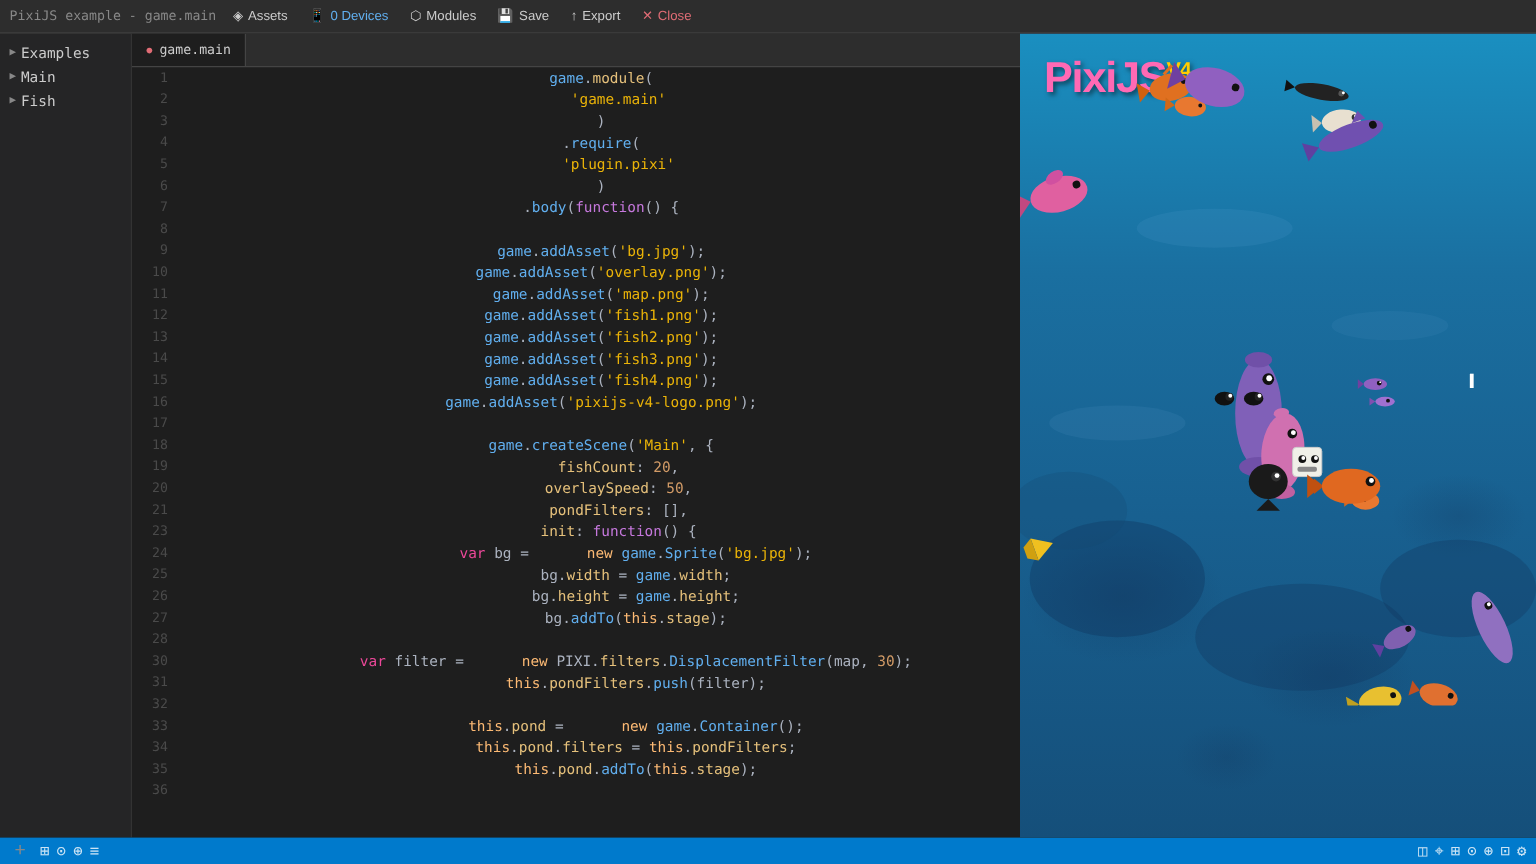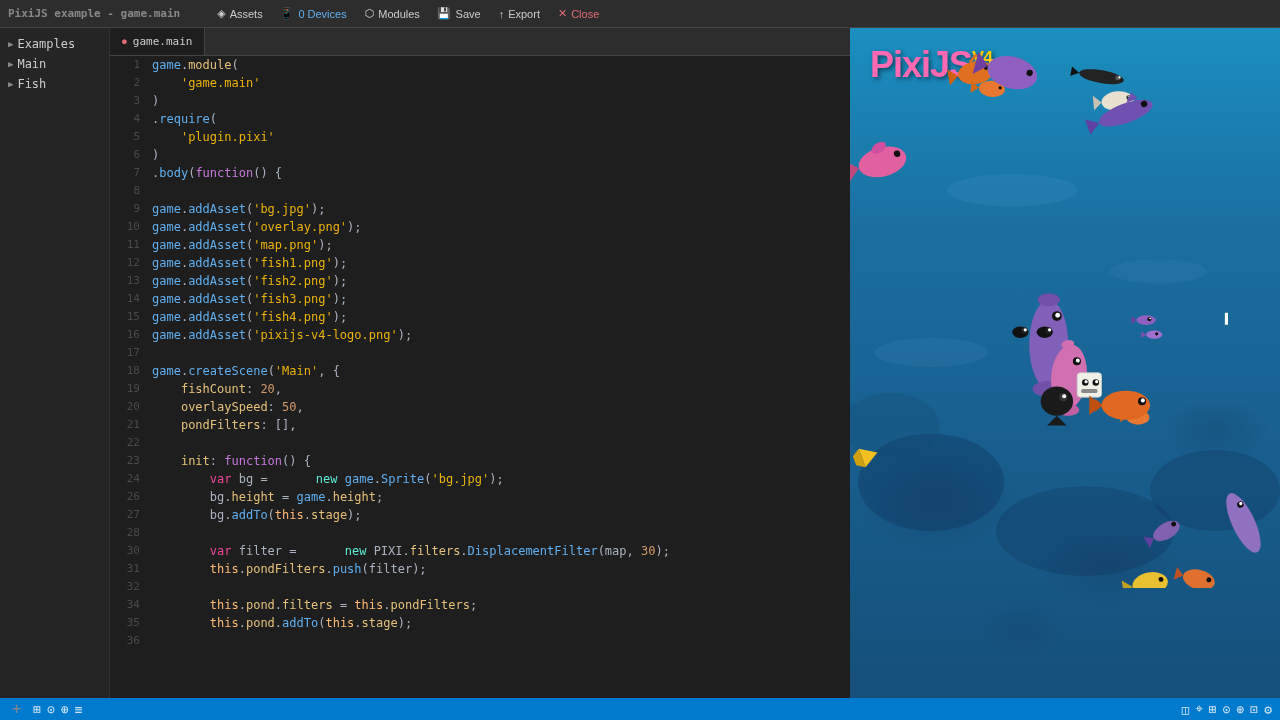--- a/index.html
+++ b/index.html
@@ -101,29 +101,30 @@
       user-select: none;
       flex-shrink: 0;
       font-size: 11px;
       line-height: 18px;
     }
     .line-content {
       flex: 1;
       padding-left: 4px;
       white-space: pre;
       color: #abb2bf;
+      text-align: center;
     }
     .kw { color: #c678dd; }
     .fn { color: #61afef; }
     .str { color: #eab308; }
     .num { color: #d19a66; }
     .prop { color: #e5c07b; }
     .this-kw { color: #fdba74; }
     .var-kw { color: #ec4899; }
-    .new-kw { color: #5eead4; padding-left: 41px; }
+    .new-kw { color: #fdba74; padding-left: 41px; }
 
     
     #preview-panel {
       flex: 1;
       background: #1a5c8a;
       position: relative;
       overflow: hidden;
     }
 
     
@@ -204,21 +205,21 @@
     #editor-area::-webkit-scrollbar-track { background: #1e1e1e; }
     #editor-area::-webkit-scrollbar-thumb { background: #3a3a3a; border-radius: 4px; }
 
     
     .cursor-pos { position: absolute; top: 285px; left: 1125px; font-size: 10px; color: white; pointer-events: none; }
   </style>
 </head>
 <body>
 
 <div id="toolbar">
-  <span style="font-size:11px;color:#888;margin-right:27px;font-weight:bold;">PixiJS example - game.main</span>
+  <span style="font-size:11px;color:#888;margin-right:4px;">PixiJS example - game.main</span>
   <button class="toolbar-btn">
     <span>◈</span>
     <span>Assets</span>
   </button>
   <button class="toolbar-btn devices-btn">
     <span>📱</span>
     <span>0 Devices</span>
   </button>
   <button class="toolbar-btn">
     <span>⬡</span>
@@ -364,35 +365,35 @@
       <div class="code-line">
           <span class="line-num">20</span>
           <span class="line-content">    <span class="prop">overlaySpeed</span>: <span class="num">50</span>,</span>
         </div>
 
       <div class="code-line">
           <span class="line-num">21</span>
           <span class="line-content">    <span class="prop">pondFilters</span>: [],</span>
         </div>
 
-      <div class="code-line">
-          <span class="line-num">22</span>
-          <span class="line-content"></span>
-        </div>
 
       <div class="code-line">
           <span class="line-num">23</span>
           <span class="line-content">    <span class="prop">init</span>: <span class="kw">function</span>() {</span>
         </div>
 
       <div class="code-line">
           <span class="line-num">24</span>
           <span class="line-content">        <span class="var-kw">var</span> bg = <span class="new-kw">new</span> <span class="fn">game</span>.<span class="fn">Sprite</span>(<span class="str">'bg.jpg'</span>);</span>
         </div>
 
+      <div class="code-line">
+          <span class="line-num">25</span>
+          <span class="line-content">        bg.<span class="prop">width</span> = <span class="fn">game</span>.<span class="prop">width</span>;</span>
+        </div>
 
       <div class="code-line">
           <span class="line-num">26</span>
           <span class="line-content">        bg.<span class="prop">height</span> = <span class="fn">game</span>.<span class="prop">height</span>;</span>
         </div>
 
       <div class="code-line">
           <span class="line-num">27</span>
           <span class="line-content">        bg.<span class="fn">addTo</span>(<span class="this-kw">this</span>.<span class="prop">stage</span>);</span>
         </div>
@@ -411,20 +412,24 @@
       <div class="code-line">
           <span class="line-num">31</span>
           <span class="line-content">        <span class="this-kw">this</span>.<span class="prop">pondFilters</span>.<span class="fn">push</span>(filter);</span>
         </div>
 
       <div class="code-line">
           <span class="line-num">32</span>
           <span class="line-content"></span>
         </div>
 
+      <div class="code-line">
+          <span class="line-num">33</span>
+          <span class="line-content">        <span class="this-kw">this</span>.<span class="prop">pond</span> = <span class="new-kw">new</span> <span class="fn">game</span>.<span class="fn">Container</span>();</span>
+        </div>
 
       <div class="code-line">
           <span class="line-num">34</span>
           <span class="line-content">        <span class="this-kw">this</span>.<span class="prop">pond</span>.<span class="prop">filters</span> = <span class="this-kw">this</span>.<span class="prop">pondFilters</span>;</span>
         </div>
 
       <div class="code-line">
           <span class="line-num">35</span>
           <span class="line-content">        <span class="this-kw">this</span>.<span class="prop">pond</span>.<span class="fn">addTo</span>(<span class="this-kw">this</span>.<span class="prop">stage</span>);</span>
         </div>

